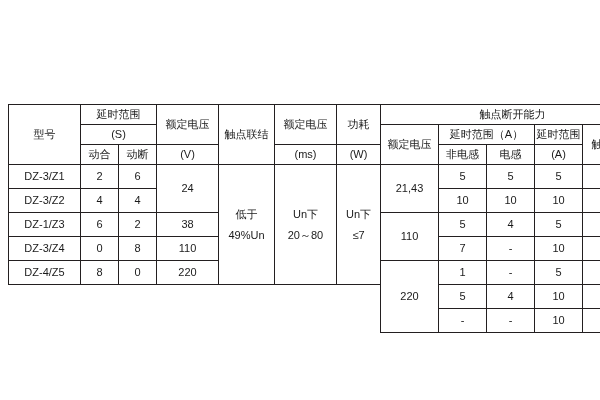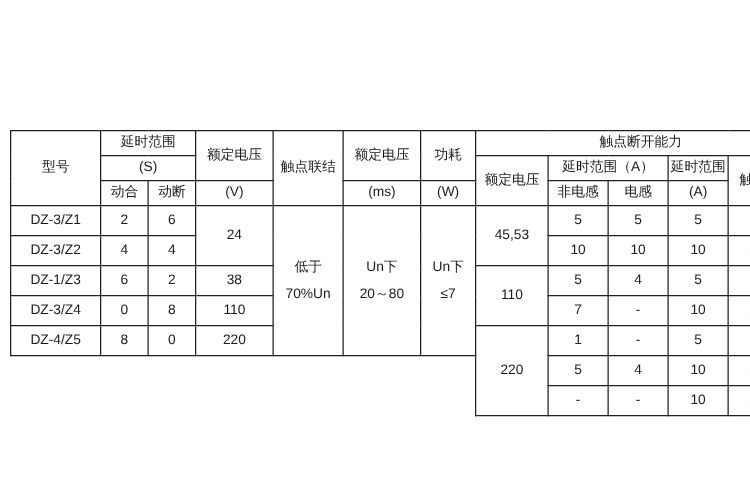--- a/index.html
+++ b/index.html
@@ -120,33 +120,33 @@
       </tr>
 
       <tr class="r-row">
         <td class="pad2">DZ-3/Z1</td>
         <td>2</td>
         <td>6</td>
         <td rowspan="2">24</td>
         <td rowspan="5">
           <div>低于</div>
           <div style="height:8px"></div>
-          <div>70%Un</div>
+          <div>49%Un</div>
         </td>
         <td rowspan="5">
           <div>Un下</div>
           <div style="height:8px"></div>
           <div>20～80</div>
         </td>
         <td rowspan="5">
           <div>Un下</div>
           <div style="height:8px"></div>
           <div>≤7</div>
         </td>
-        <td rowspan="2">45,53</td>
+        <td rowspan="2">21,43</td>
         <td>5</td>
         <td>5</td>
         <td>5</td>
         <td>1</td>
       </tr>
 
       <tr class="r-row">
         <td class="pad2">DZ-3/Z2</td>
         <td>4</td>
         <td>4</td>

